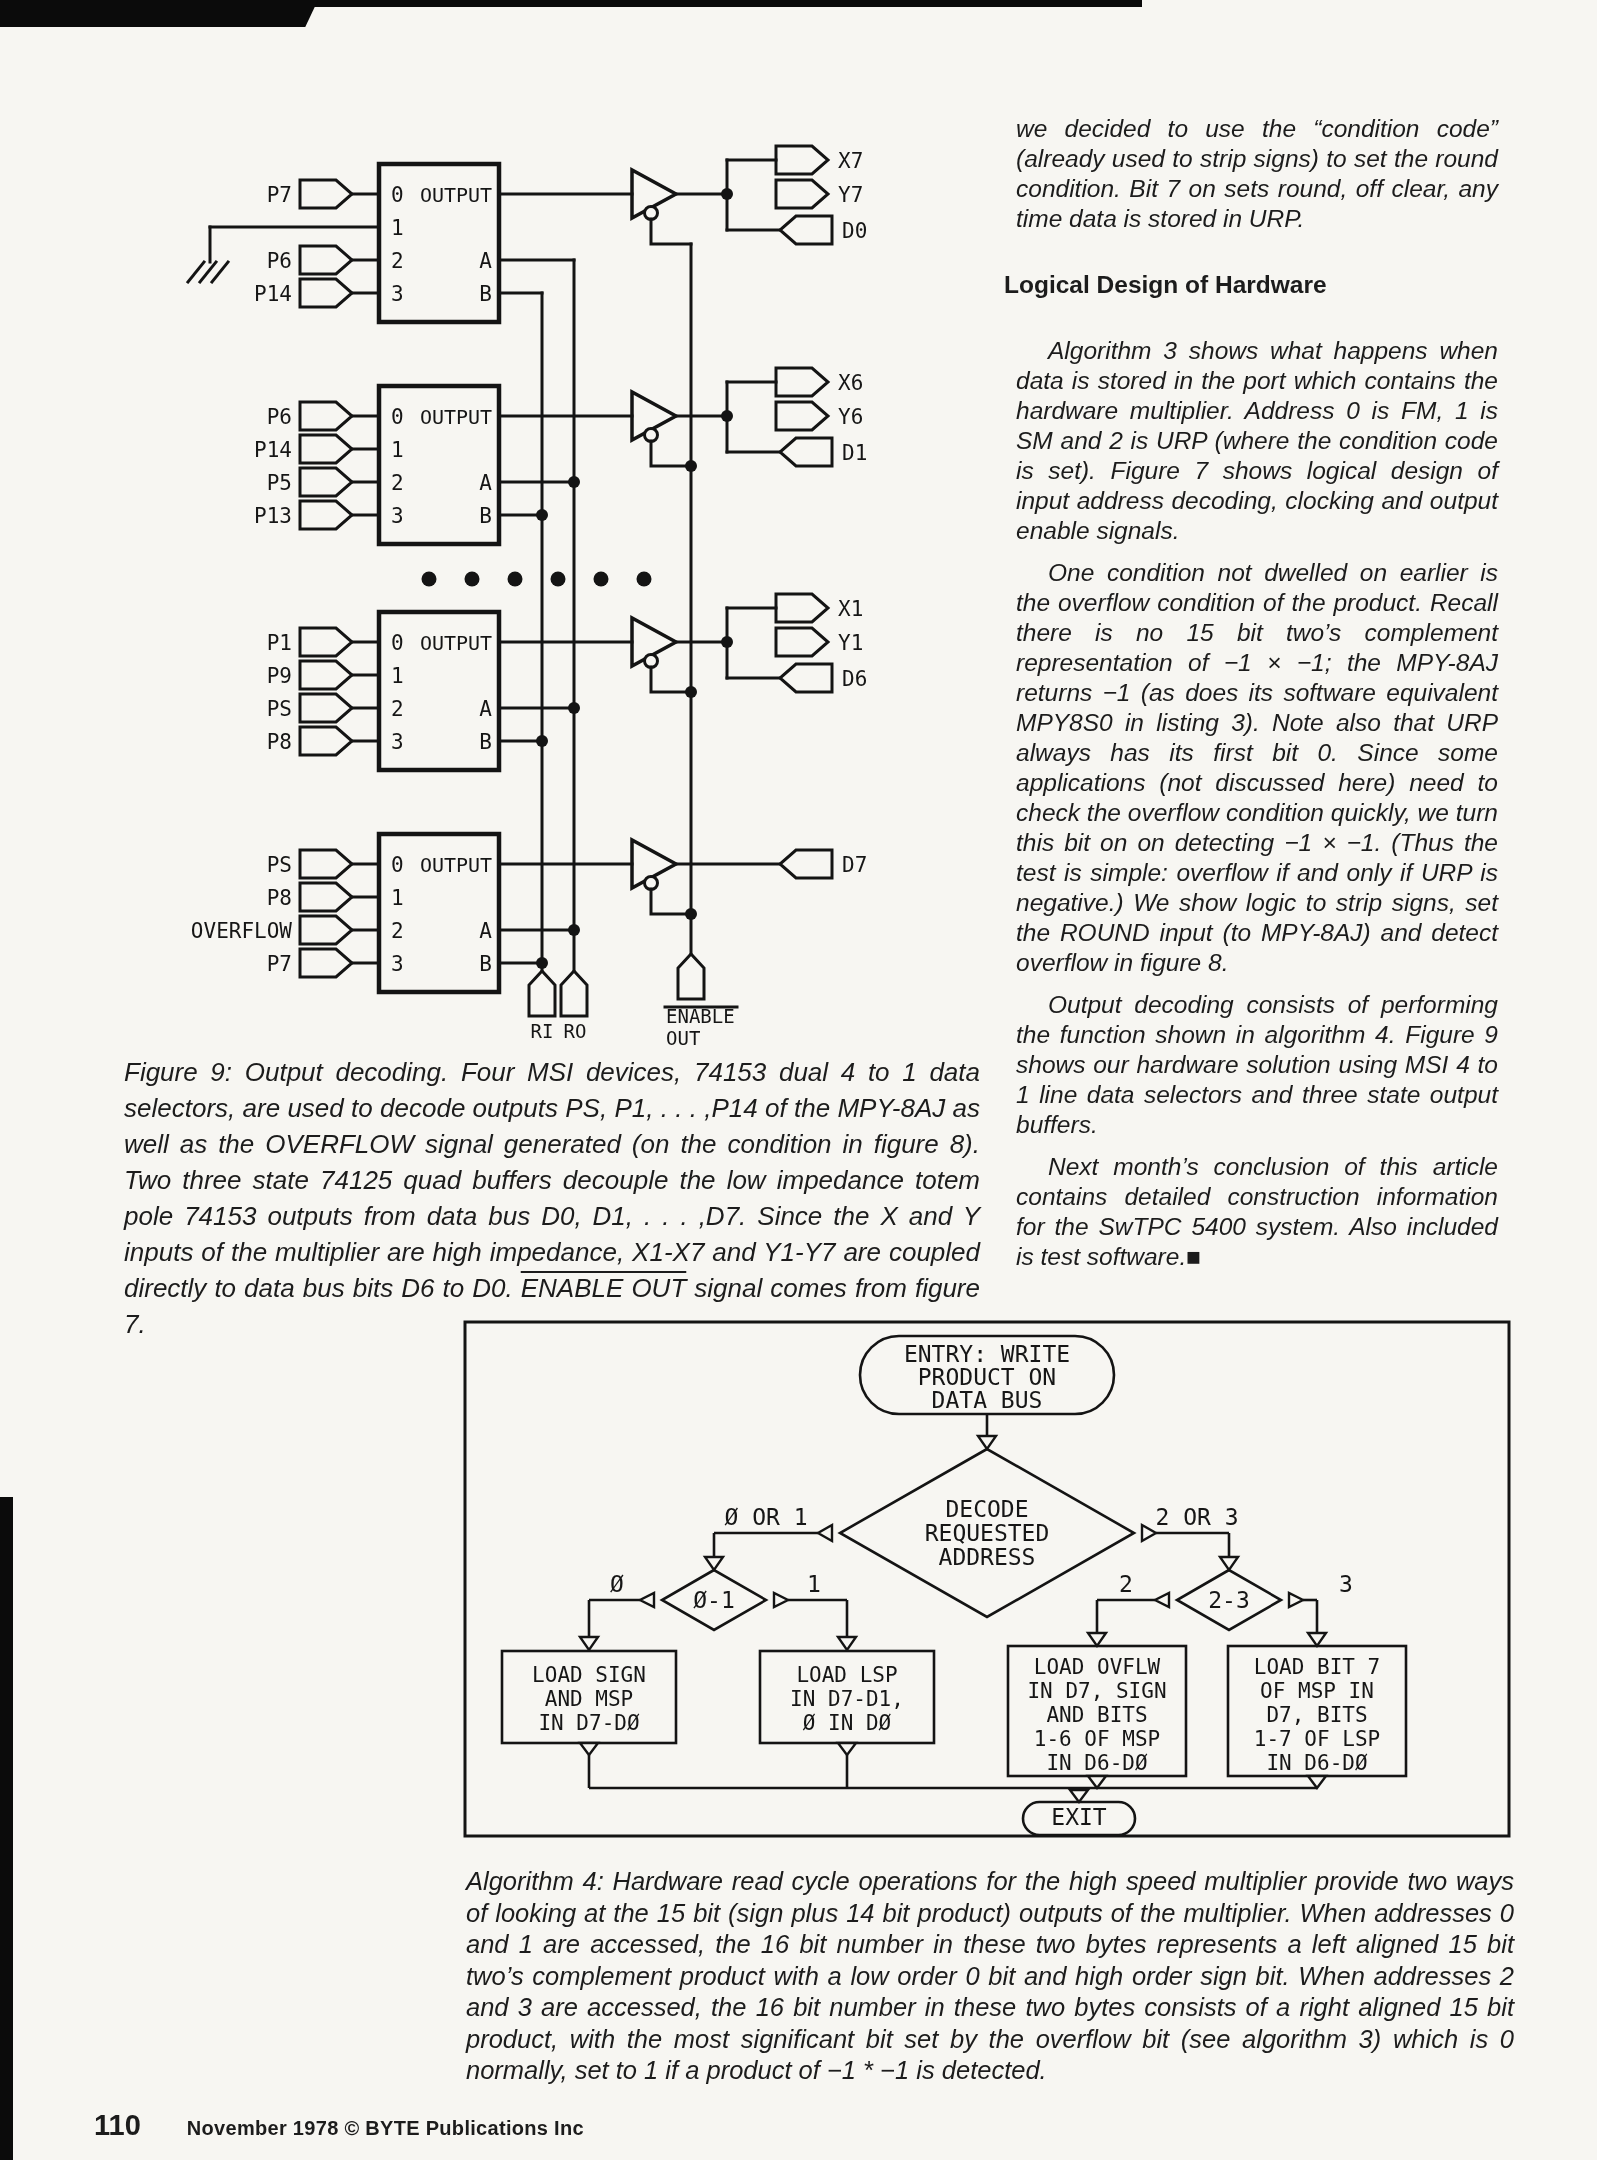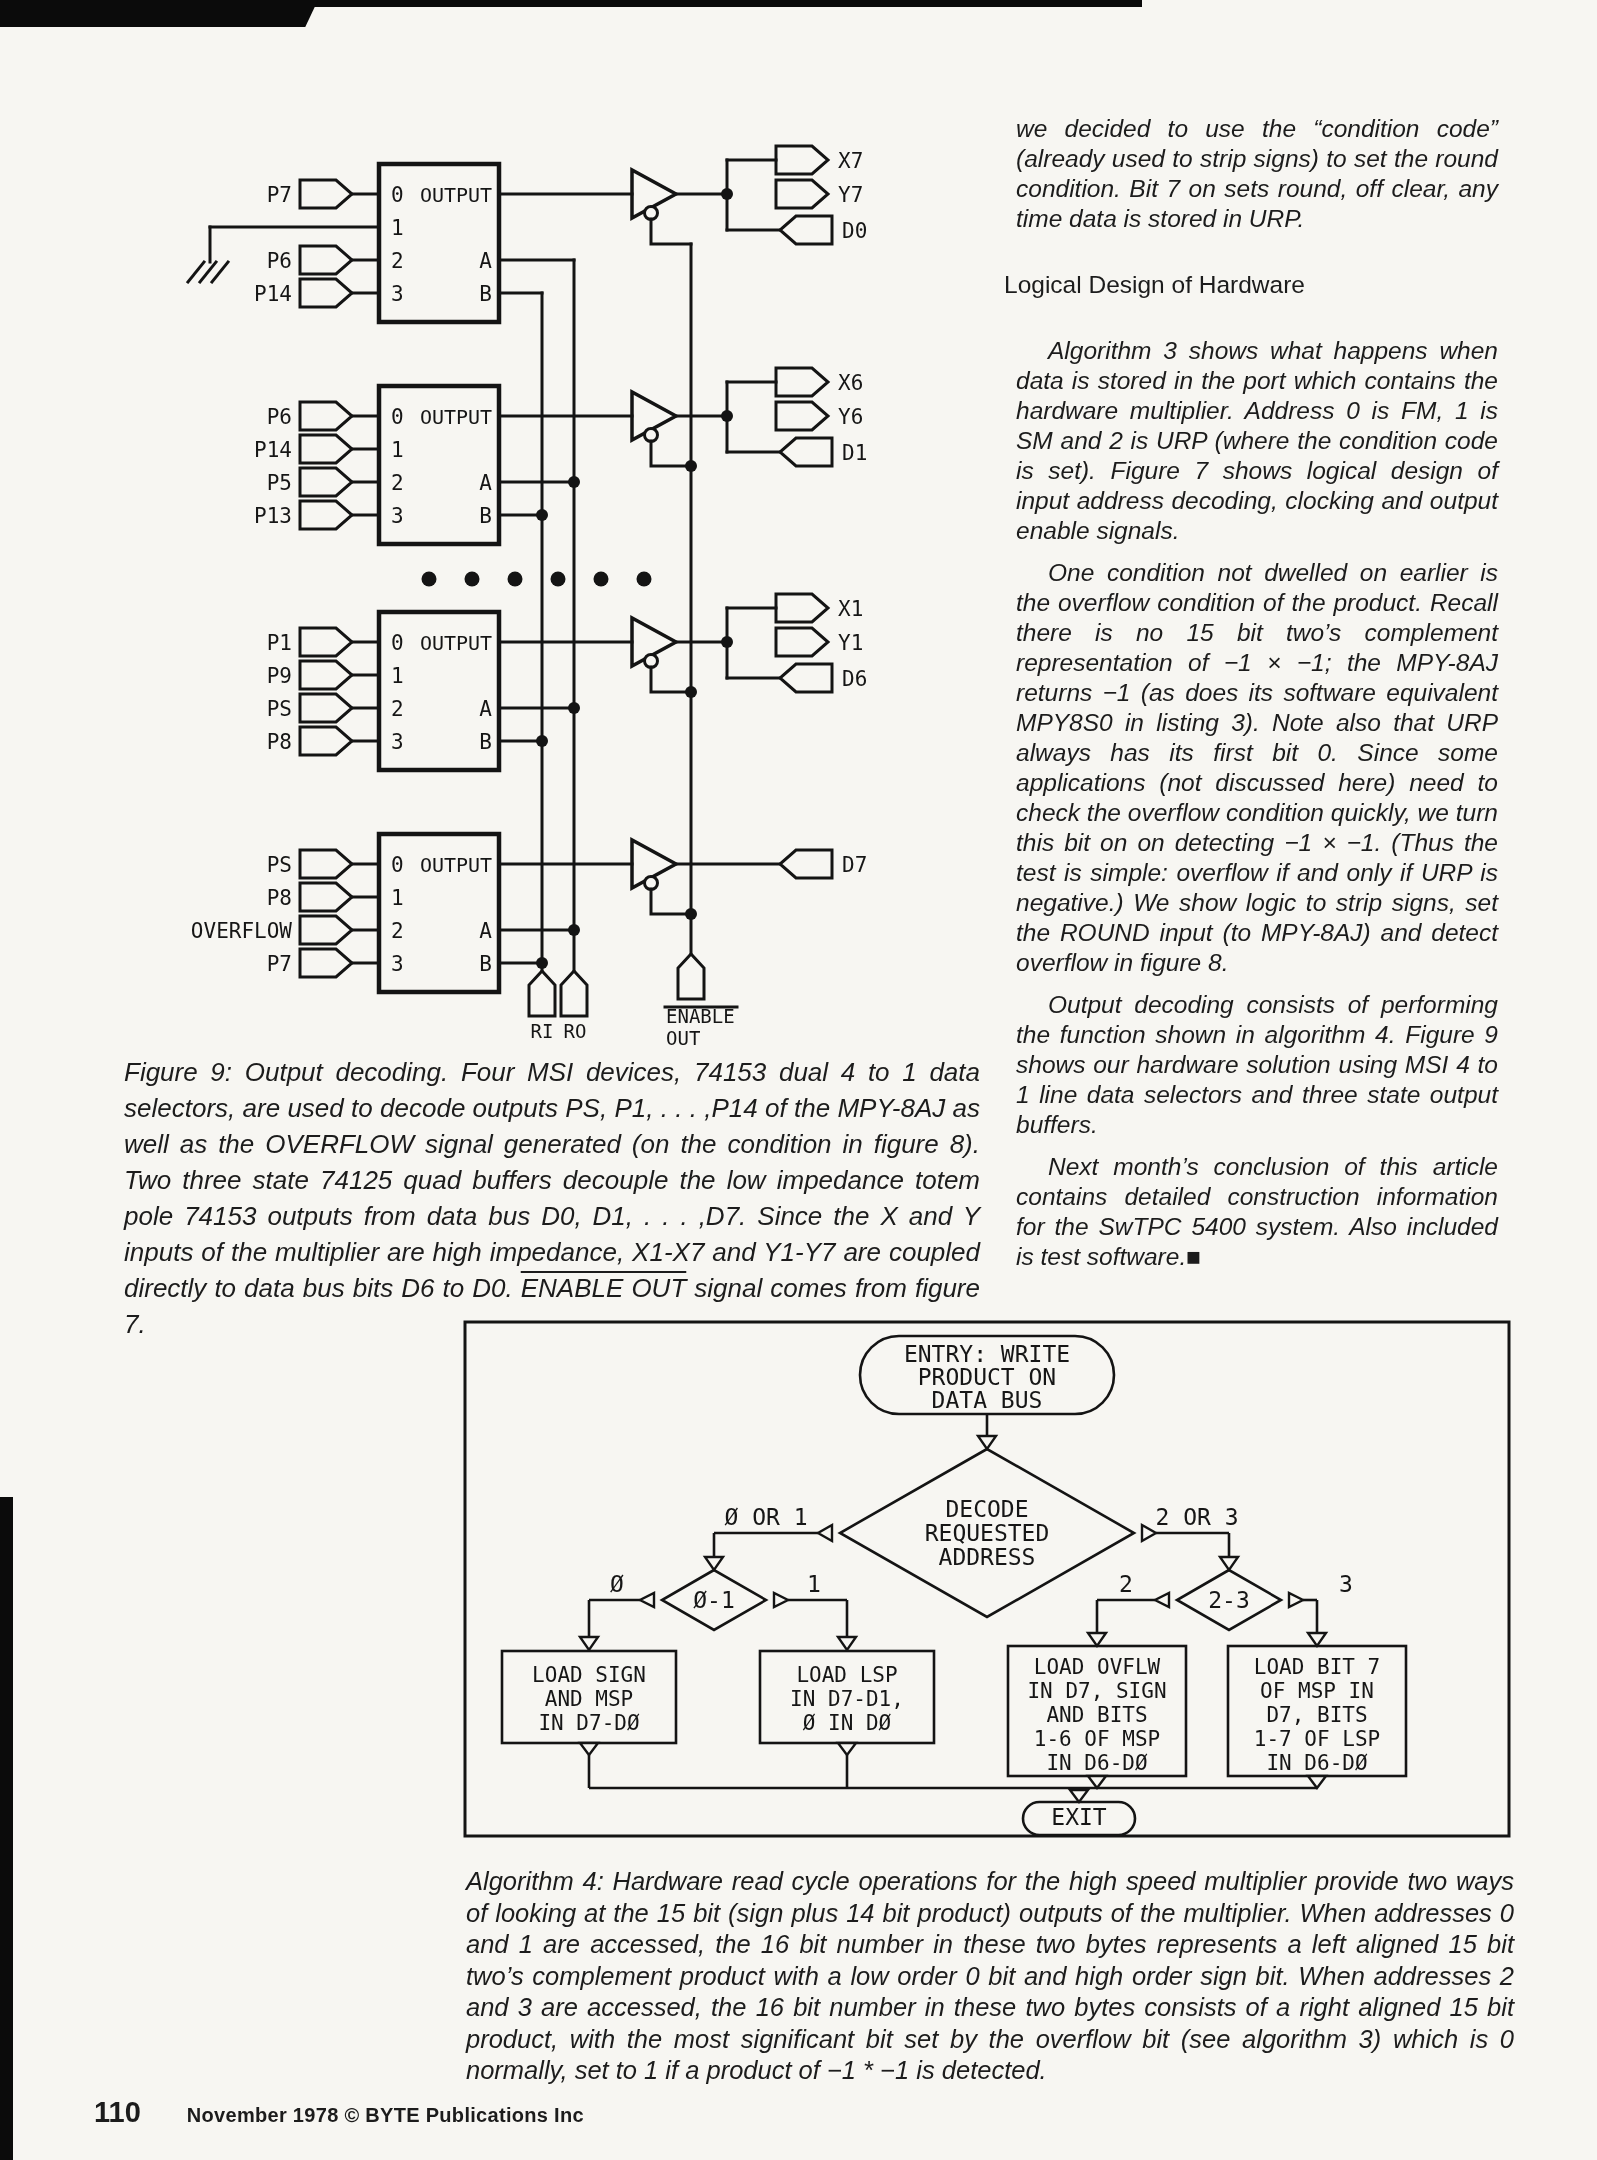--- a/index.html
+++ b/index.html
@@ -33,30 +33,30 @@
   .fr{stroke:#141414;stroke-width:3;fill:none;}
   .ah{fill:#f7f6f2;stroke:#141414;stroke-width:2.4;stroke-linejoin:miter;}
   .fc{font-family:"DejaVu Sans Mono",monospace;font-size:23px;text-anchor:middle;}
   .fcb{font-family:"DejaVu Sans Mono",monospace;font-size:21px;text-anchor:middle;}
 
   
   .right-col{position:absolute;left:1004px;top:102px;width:506px;
              font-size:24.5px;line-height:30px;text-align:justify;}
   .right-col p{margin:12px;font-style:italic;}
   .right-col p.ind{text-indent:32px;}
-  .subhead{font-size:24.5px;font-weight:400;margin:36px 0;}
+  .subhead{font-size:24.5px;font-weight:700;margin:36px 0;}
 
   .fig-cap{position:absolute;left:100px;top:1054px;width:856px;
            font-style:italic;font-size:26px;line-height:36px;text-align:justify;margin-left:24px;}
   .ov{text-decoration:overline;}
   .alg-cap{position:absolute;left:466px;top:1866px;width:1048px;
            font-style:italic;font-size:25.5px;line-height:31.5px;text-align:justify;}
 
   .footer{position:absolute;left:94px;top:2096px;display:flex;align-items:baseline;gap:46px;}
-  .pagenum{font-weight:700;font-size:29px;}
+  .pagenum{font-weight:700;font-size:29px;margin-top:13px;}
   .pub{font-size:20px;font-weight:700;letter-spacing:.3px;}
 </style>
 </head>
 <body>
 
 <div class="page">
 
   <div class="artifact art-top-line"></div>
   <div class="artifact art-top-corner"></div>
   <div class="artifact art-left-strip"></div>

